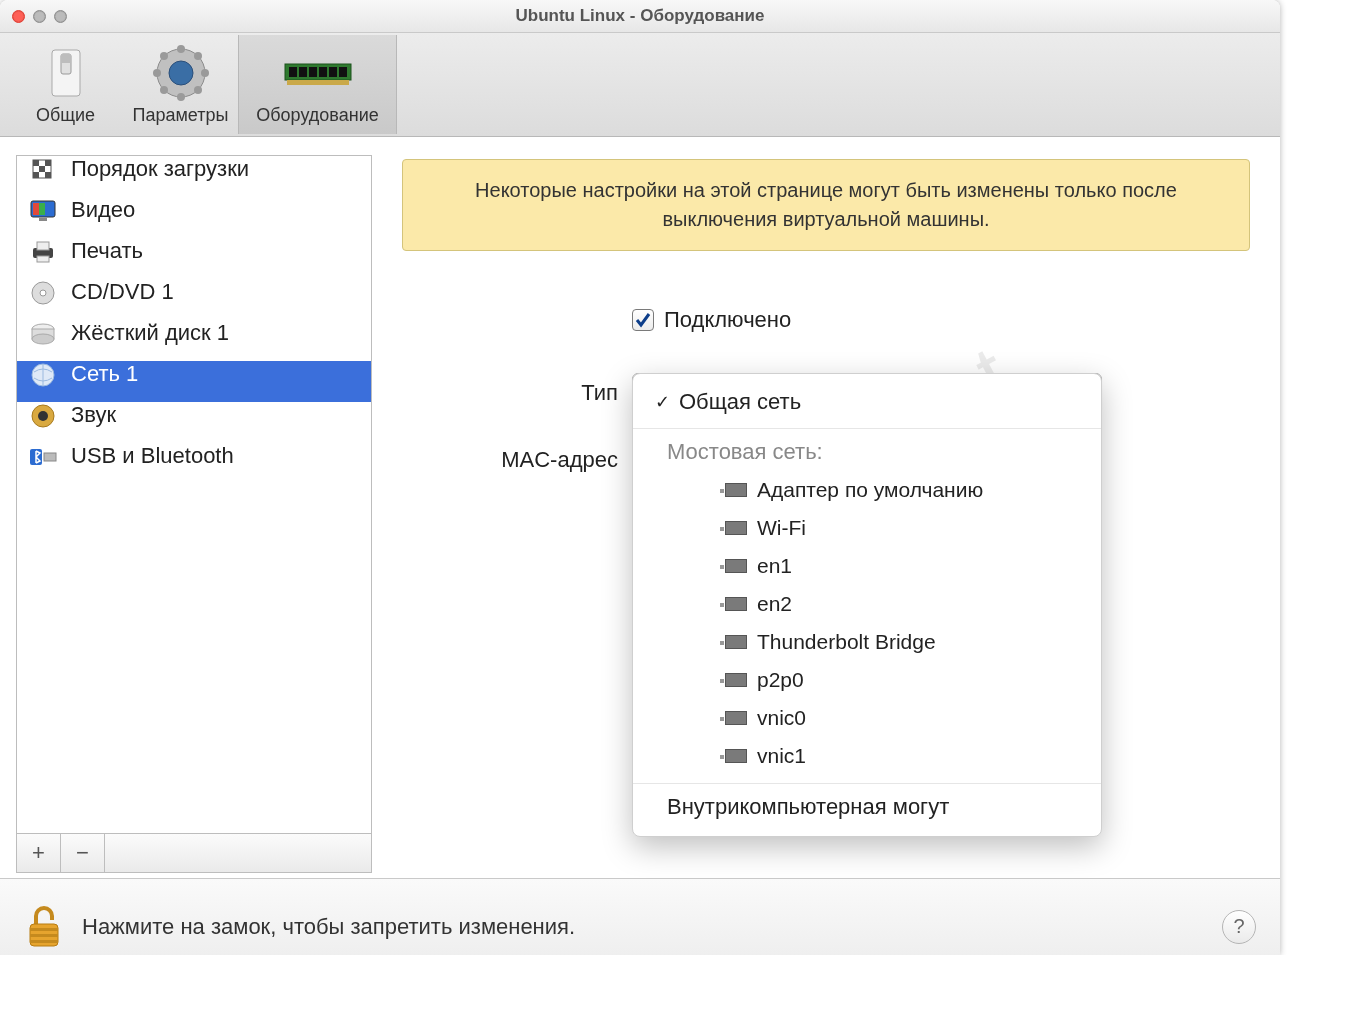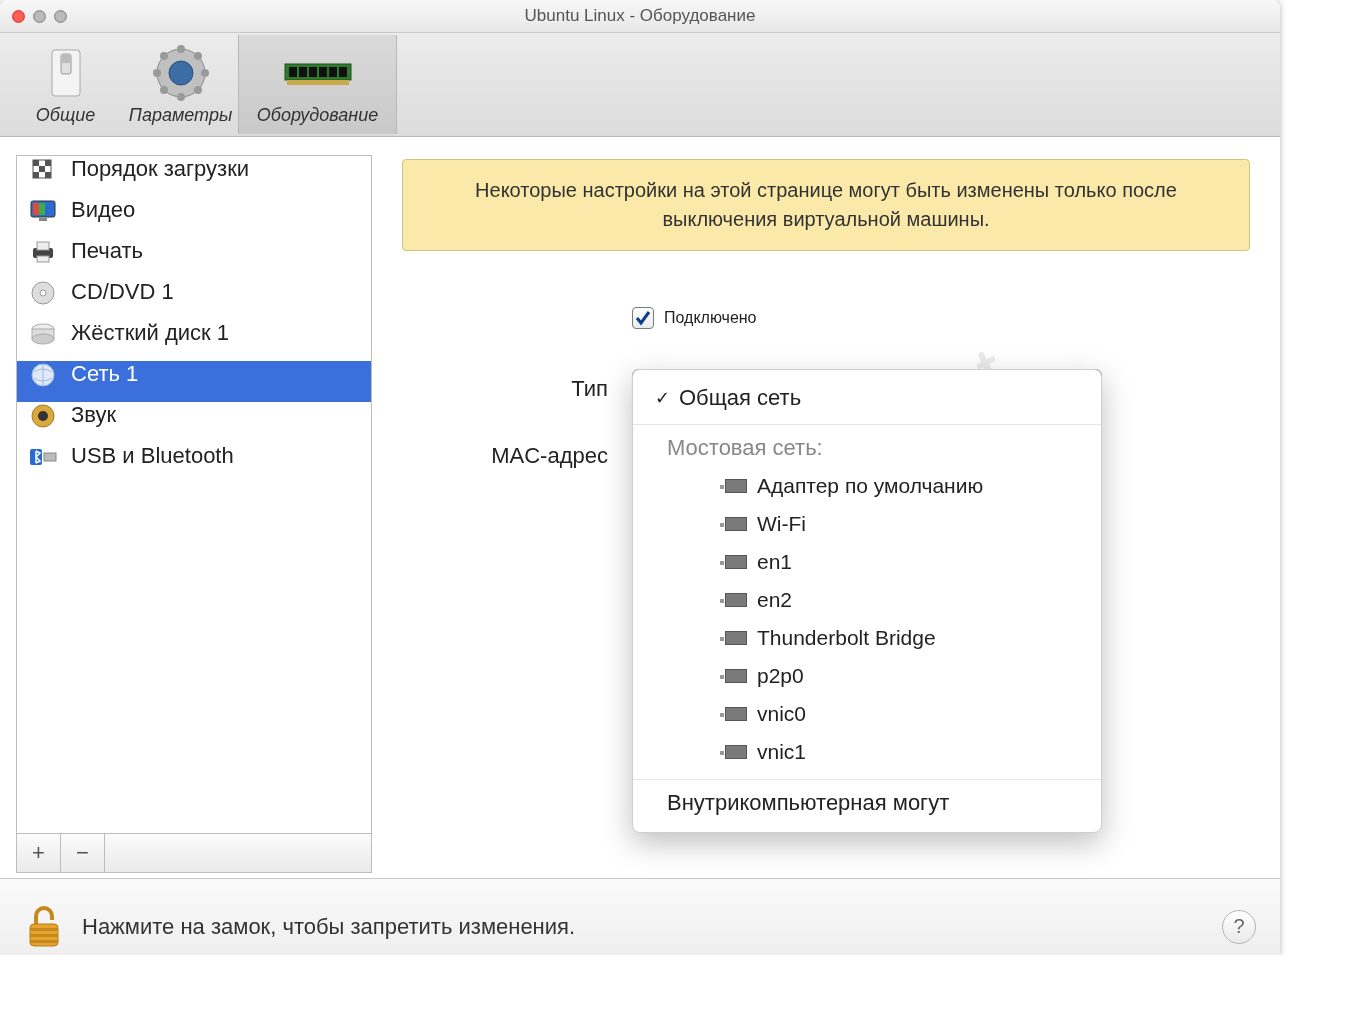--- a/index.html
+++ b/index.html
@@ -22,20 +22,21 @@
   }
   
   .titlebar {
     height: 30px;
     background: linear-gradient(#f8f8f8,#e7e7e7);
     border-bottom: 1px solid #c9c9c9;
     display: flex;
     align-items: center;
     padding: 16px 12px;
     position: relative;
+    font-weight: bold;
   }
   .traffic { display:flex; gap:8px; align-items:center; }
   .traffic span {
     width:13px; height:13px; border-radius:50%;
     display:inline-block;
     box-shadow: inset 0 0 1px rgba(0,0,0,.4);
   }
   .tl-close { background:#ff5f56; border:1px solid #e33e32; }
   .tl-min { background:#bbb; border:1px solid #8e8e8e; }
   .tl-max { background:#bbb; border:1px solid #8e8e8e; }
@@ -54,21 +55,20 @@
   }
   .tool {
     width: 115px;
     text-align: center;
     font-size: 18px;
     color: #333;
     padding-top: 10px;
     border-right: 1px solid transparent;
     border-left: 1px solid transparent;
     cursor:pointer;
-    font-style:italic;
   }
   .tool.active {
     background: linear-gradient(#dadada,#c9c9c9);
     border-right:1px solid #b8b8b8;
     border-left:1px solid #b8b8b8;
   }
   .tool .ticon { height:56px; display:flex; align-items:center; justify-content:center; }
   .tool .tlabel { padding:4px 0 8px; }
   
   .content {
@@ -128,21 +128,21 @@
   }
   .formrow {
     display:flex;
     align-items:center;
     margin-top: 38px;
   }
   .formrow .label {
     width: 230px;
     text-align:right;
     font-size:22px;
-    padding-right:24px;
+    padding-right:14px;
   }
   .chkbox {
     width:22px; height:22px; border:1px solid #7a7a7a; border-radius:4px;
     display:inline-flex; align-items:center; justify-content:center;
     background:linear-gradient(#fff,#ececec);
     margin-right:10px;
     color:#0a4aa1; font-weight:bold;
   }
   .select {
     position:relative;
@@ -402,21 +402,21 @@
 
       <div class="alert">Некоторые настройки на этой странице могут быть изменены только после выключения виртуальной машины.</div>
 
       <div class="formrow" style="margin-top:56px">
         <div class="label"></div>
         <span class="chkbox">
           <svg width="16" height="16">
               <path d="M2 8l4 5 8-11" stroke="#0d3e8a" stroke-width="3" fill="none"></path>
             </svg>
         </span>
-        <span style="font-size:16px">Подключено</span>
+        <span style="font-size:22px">Подключено</span>
       </div>
 
       <div class="formrow" style="margin-top:40px; position:relative;">
         <div class="label">Тип</div>
         <div class="select">
           <div class="selectface">
             <div class="stepbtns">
               <svg width="10" height="7">
                   <path d="M1 6l4-5 4 5z" fill="#555"></path>
                 </svg>

